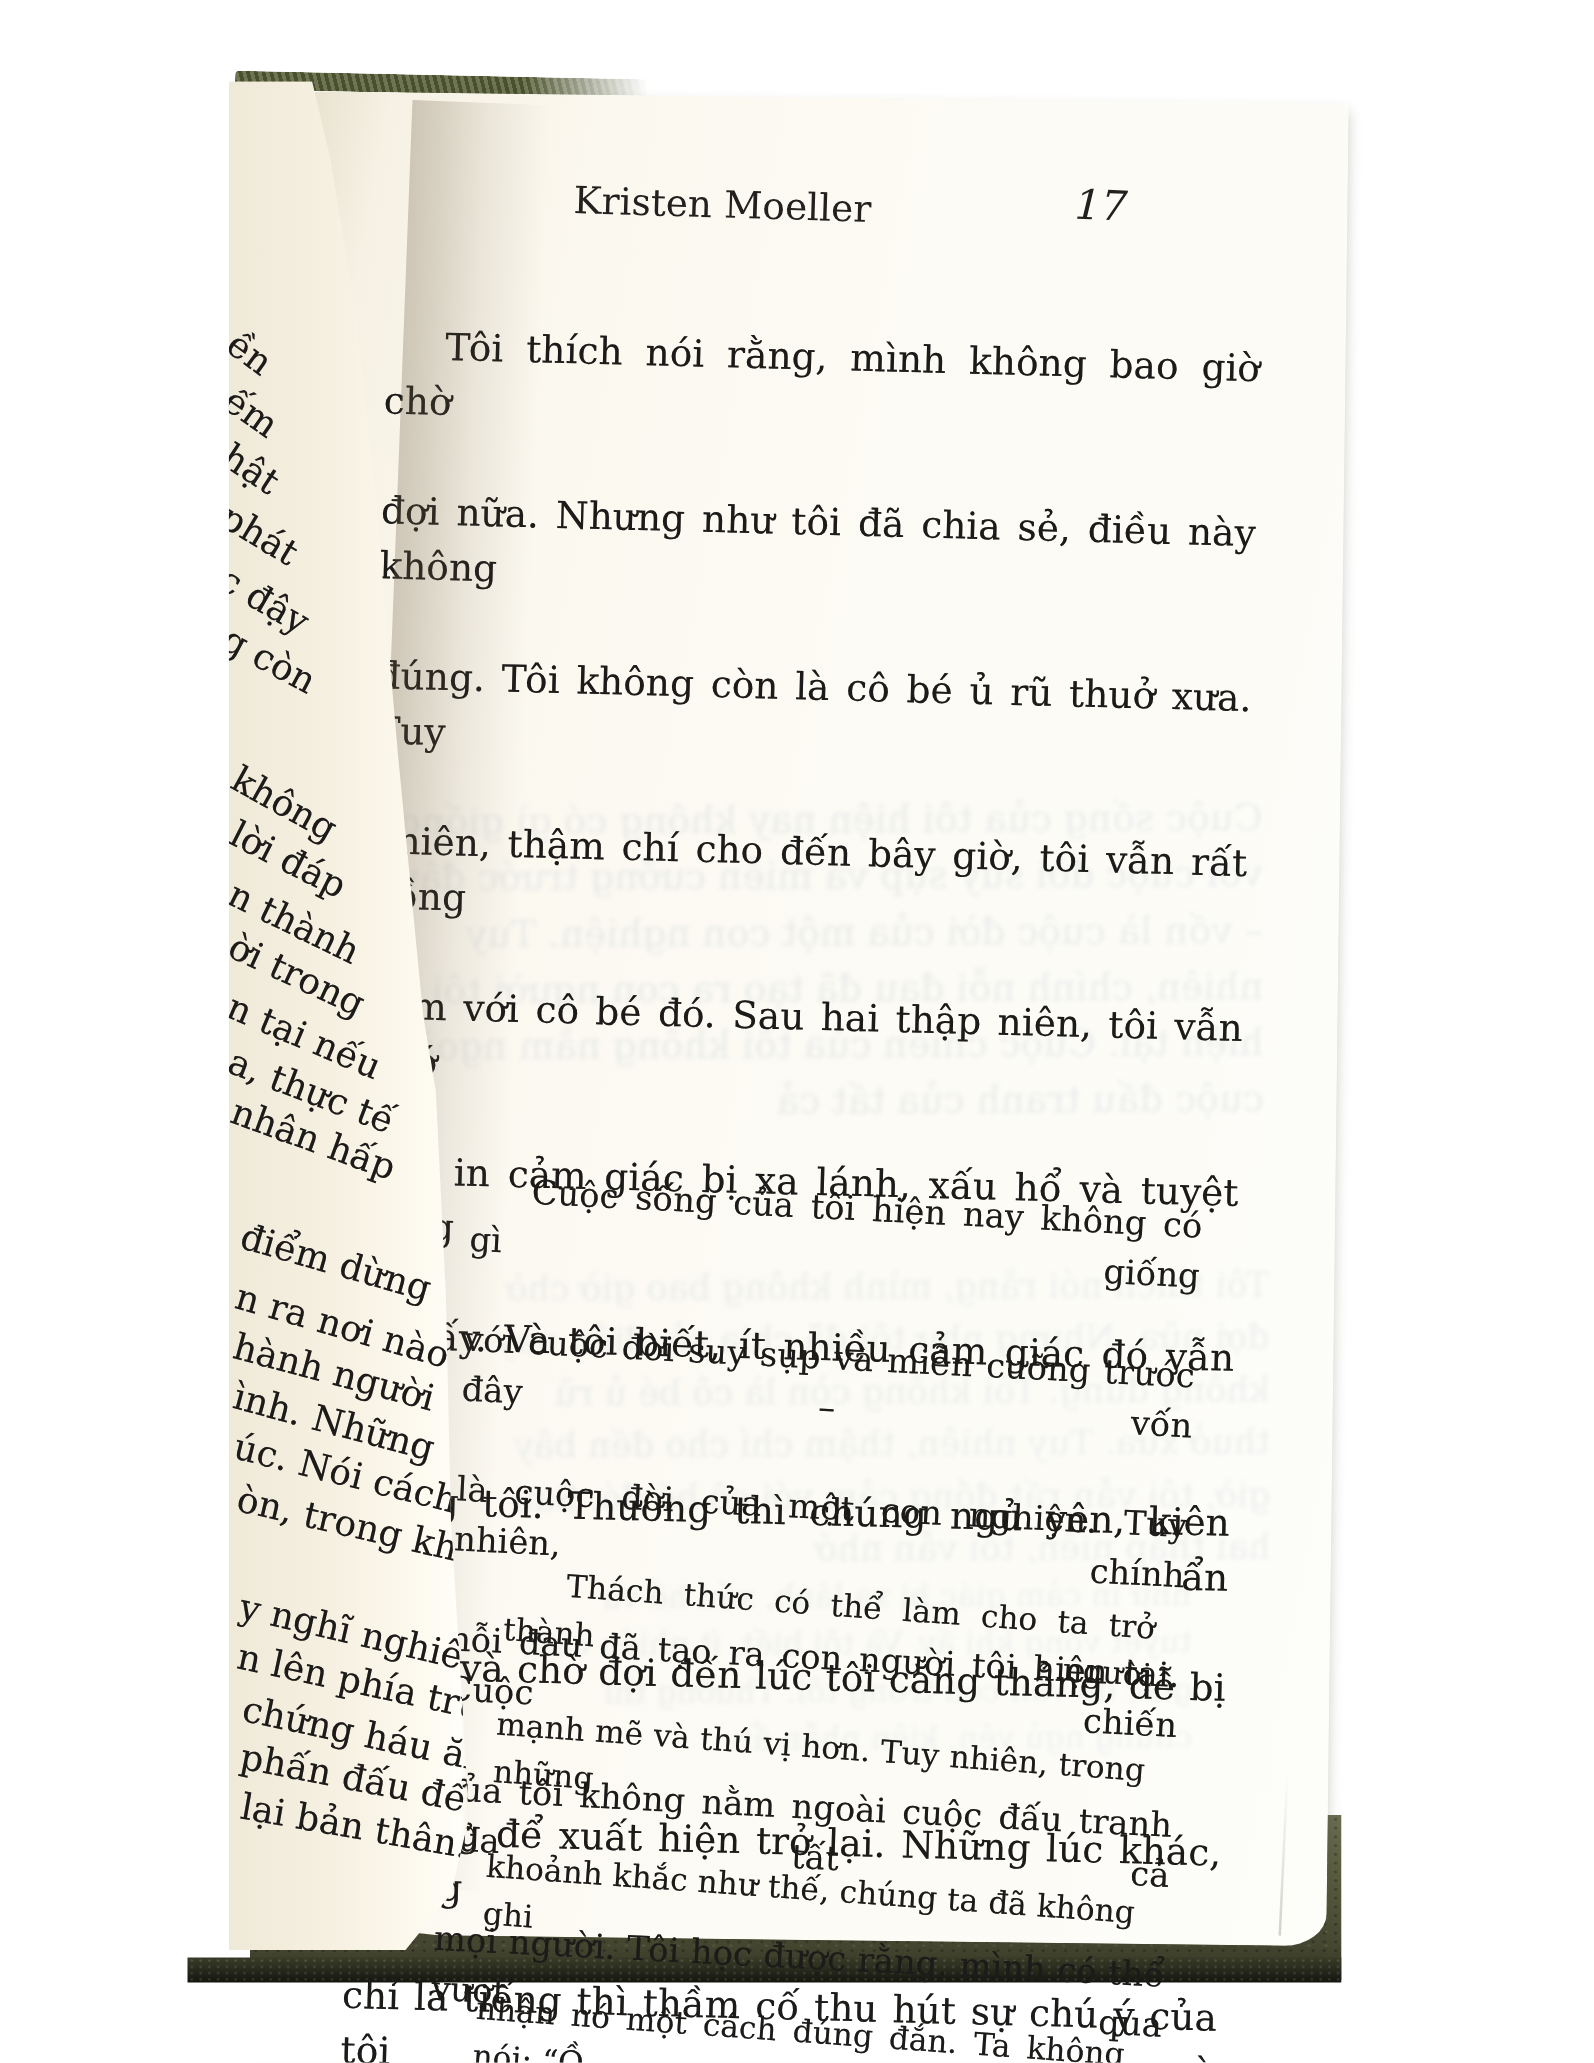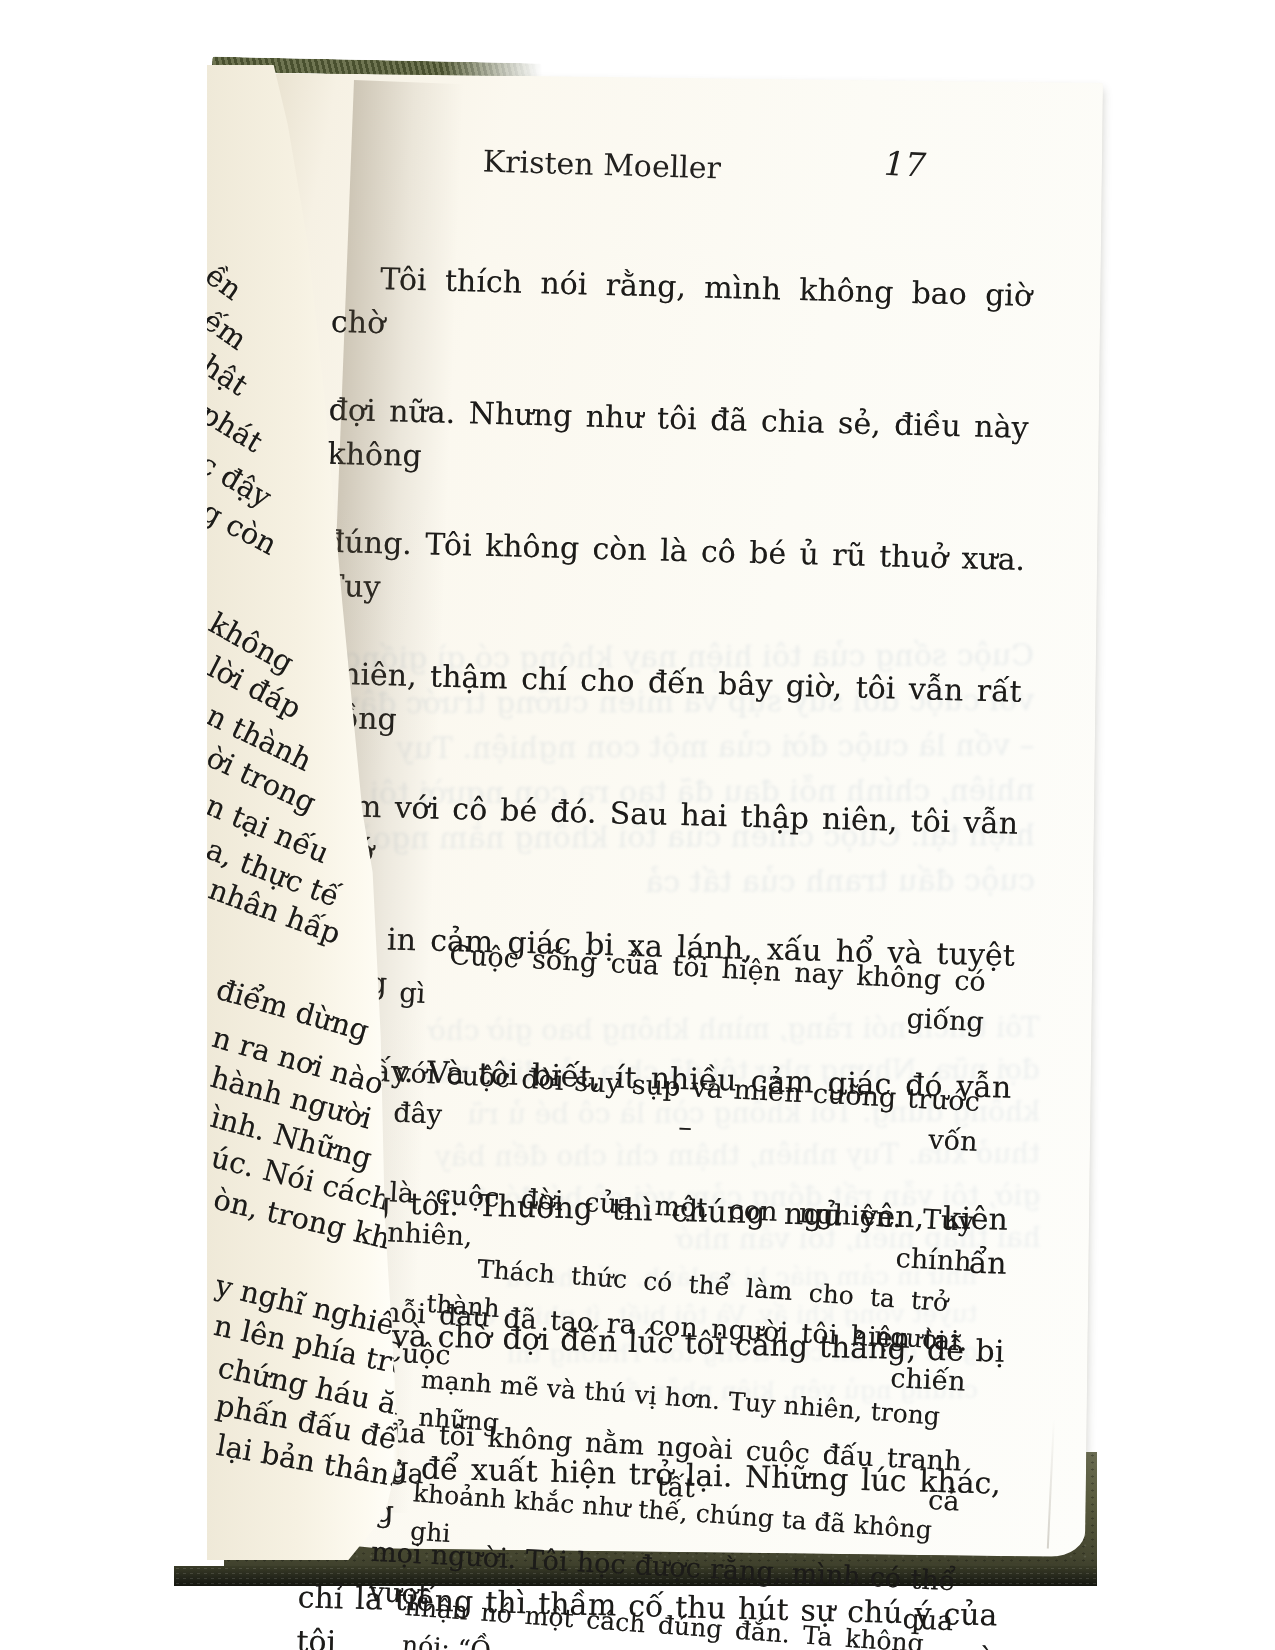--- a/index.html
+++ b/index.html
@@ -1,18 +1,18 @@
 <!DOCTYPE html>
 <html><head>
 <meta charset="utf-8">
 <style>
   html,body{margin:0;padding:0;background:#ffffff;}
   body{width:1275px;height:1650px;position:relative;overflow:hidden;
        font-family:"DejaVu Serif","Liberation Serif",serif;}
-  .photo{position:absolute;inset:0;background:#ffffff;margin-left:24px;}
+  .photo{position:absolute;inset:0;background:#ffffff;}
 
   
   .table-surface{
     position:absolute;left:200px;top:1452px;width:873px;height:132px;
     background-color:#5b5d40;
     background-image:
       radial-gradient(rgba(0,0,0,.28) 1px, transparent 1.6px),
       radial-gradient(rgba(255,255,255,.10) 1px, transparent 1.6px),
       linear-gradient(to bottom, rgba(255,255,255,.10), rgba(0,0,0,0) 35%, rgba(0,0,0,.22) 78%, rgba(0,0,0,.45) 100%);
     background-size:9px 7px,14px 11px,100% 100%;

